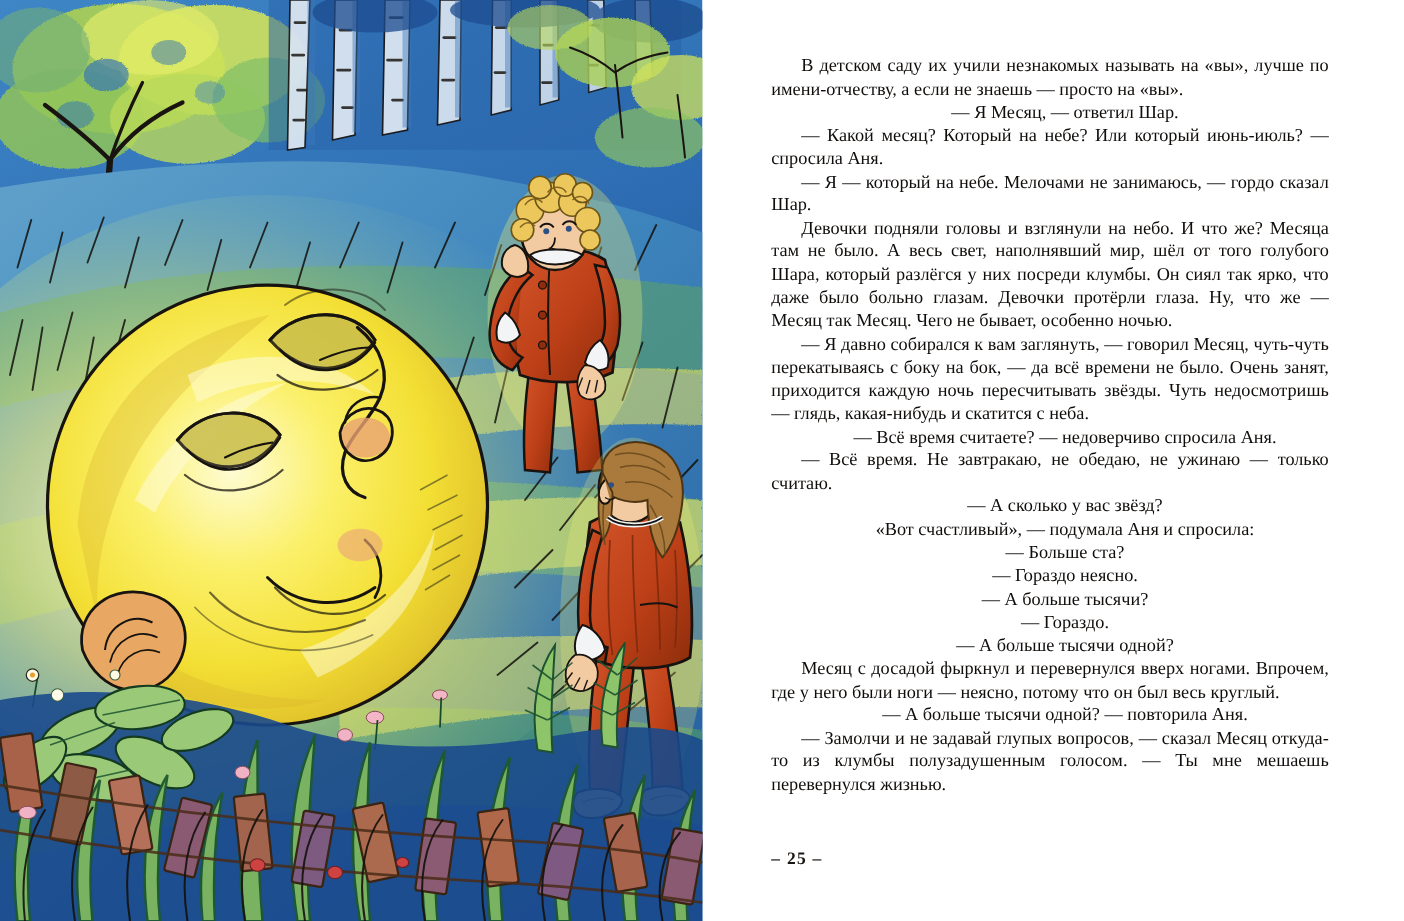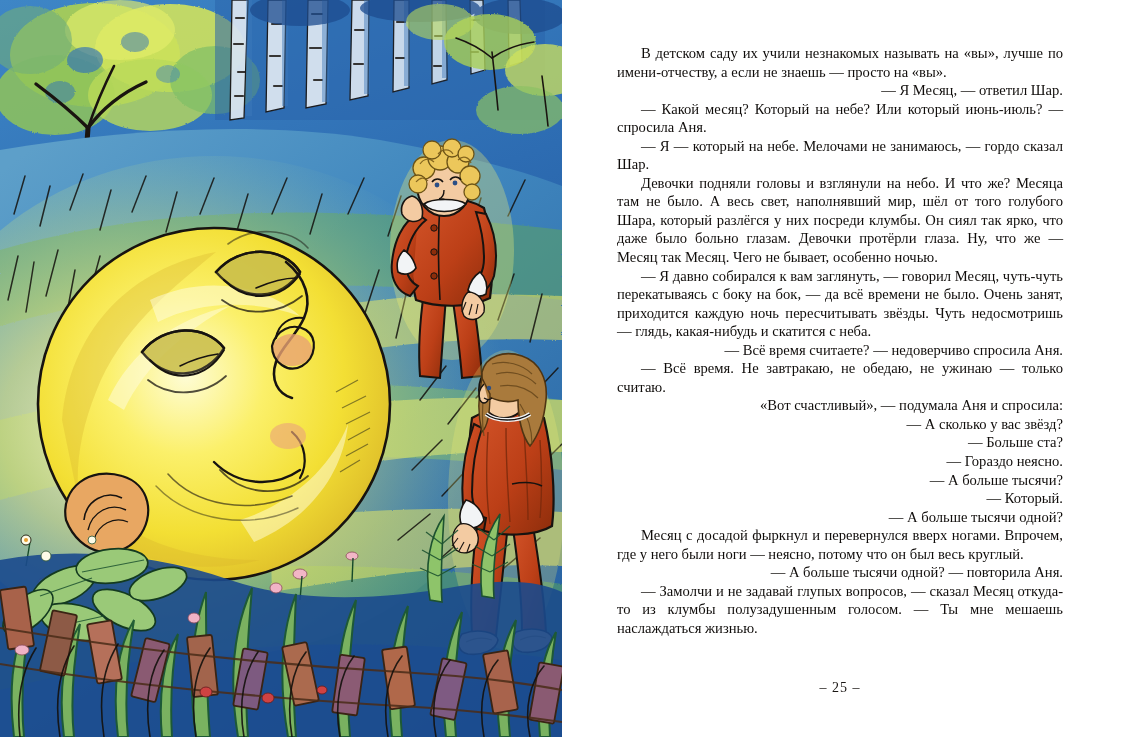--- a/index.html
+++ b/index.html
@@ -38,31 +38,31 @@
     font-family: "Liberation Serif", "DejaVu Serif", serif;
     font-size: 14.6px;
     line-height: 18.55px;
     color: #100d0b;
     text-align: justify;
     text-justify: inter-word;
     text-indent: 24px;
     hyphens: manual;
     -webkit-hyphens: manual;
   }
-  .para.nojust { text-align: right; }
+  .para.nojust { text-align: center; }
   .page-number {
     position: absolute;
     left: 617px;
     top: 680px;
     width: 446px;
-    text-align: center;
     font-family: "Liberation Serif", "DejaVu Serif", serif;
     font-size: 14px;
     color: #1a1613;
     letter-spacing: 1px;
+    font-weight: bold;
   }
 </style>
 </head>
 <body>
 
 <div class="page">
 
   <div class="illustration">
     <svg viewBox="0 0 562 737" xmlns="http://www.w3.org/2000/svg" preserveAspectRatio="none">
       <defs>
@@ -580,27 +580,27 @@
 
   <div class="text-column">
     <p class="para">В детском саду их учили незнакомых называть на «вы», лучше по имени-отчеству, а если не знаешь — просто на «вы».</p>
     <p class="para nojust">— Я Месяц, — ответил Шар.</p>
     <p class="para">— Какой месяц? Который на небе? Или который июнь-июль? — спросила Аня.</p>
     <p class="para">— Я — который на небе. Мелочами не занимаюсь, — гордо сказал Шар.</p>
     <p class="para">Девочки подняли головы и взглянули на небо. И что же? Месяца там не было. А весь свет, наполнявший мир, шёл от того голубого Шара, который разлёгся у них посреди клумбы. Он сиял так ярко, что даже было больно глазам. Девочки протёрли глаза. Ну, что же — Месяц так Месяц. Чего не бывает, особенно ночью.</p>
     <p class="para">— Я давно собирался к вам заглянуть, — говорил Месяц, чуть-чуть перекатываясь с боку на бок, — да всё времени не было. Очень занят, приходится каждую ночь пересчитывать звёзды. Чуть недосмотришь — глядь, какая-нибудь и скатится с неба.</p>
     <p class="para nojust">— Всё время считаете? — недоверчиво спросила Аня.</p>
     <p class="para">— Всё время. Не завтракаю, не обедаю, не ужинаю — только считаю.</p>
+    <p class="para nojust">— А сколько у вас звёзд?</p>
     <p class="para nojust">«Вот счастливый», — подумала Аня и спросила:</p>
-    <p class="para nojust">— А сколько у вас звёзд?</p>
     <p class="para nojust">— Больше ста?</p>
     <p class="para nojust">— Гораздо неясно.</p>
     <p class="para nojust">— А больше тысячи?</p>
-    <p class="para nojust">— Который.</p>
+    <p class="para nojust">— Гораздо.</p>
     <p class="para nojust">— А больше тысячи одной?</p>
     <p class="para">Месяц с досадой фыркнул и перевернулся вверх ногами. Впрочем, где у него были ноги — неясно, потому что он был весь круглый.</p>
     <p class="para nojust">— А больше тысячи одной? — повторила Аня.</p>
-    <p class="para">— Замолчи и не задавай глупых вопросов, — сказал Месяц откуда-то из клумбы полузадушенным голосом. — Ты мне мешаешь наслаждаться жизнью.</p>
+    <p class="para">— Замолчи и не задавай глупых вопросов, — сказал Месяц откуда-то из клумбы полузадушенным голосом. — Ты мне мешаешь перевернулся жизнью.</p>
   </div>
 
   <div class="page-number">– 25 –</div>
 
 </div>
 
 </body></html>

